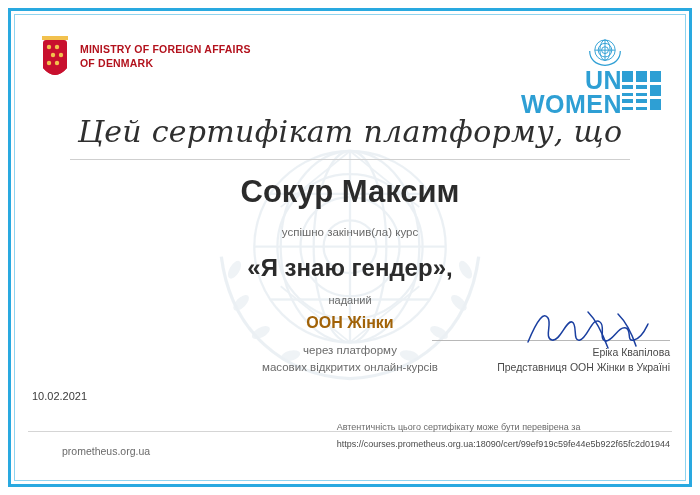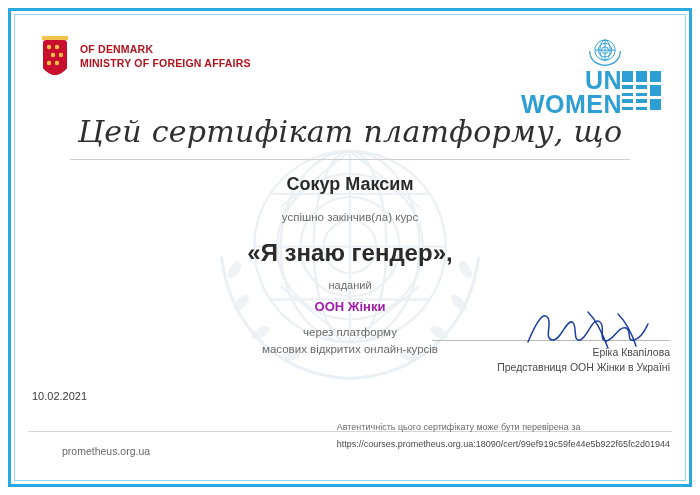--- a/index.html
+++ b/index.html
@@ -142,21 +142,21 @@
   }
 
   .divider {
     width: 560px;
     height: 1px;
     background: #cfcfcf;
     margin: 0 auto 14px auto;
   }
 
   .recipient {
-    font-size: 18px;
+    font-size: 31px;
     font-weight: bold;
     color: #2b2b2b;
     margin-bottom: 16px;
   }
 
   .sub-small {
     font-size: 11.5px;
     color: #6a6a6a;
     margin-bottom: 16px;
   }
@@ -168,23 +168,23 @@
     margin-bottom: 12px;
   }
 
   .given-label {
     font-size: 11px;
     color: #6a6a6a;
     margin-bottom: 8px;
   }
 
   .issuer {
-    font-size: 13px;
-    font-weight: bold;
-    color: #a21caf;
+    font-size: 16px;
+    font-weight: bold;
+    color: #a16207;
     margin-bottom: 10px;
   }
 
   .platform-line {
     font-size: 11.5px;
     color: #6a6a6a;
     line-height: 1.5;
   }
 
   .prometheus-logo {
@@ -331,22 +331,22 @@
             <circle cx="9" cy="11" r="2.2"></circle>
             <circle cx="17" cy="11" r="2.2"></circle>
             <circle cx="13" cy="19" r="2.2"></circle>
             <circle cx="21" cy="19" r="2.2"></circle>
             <circle cx="9" cy="27" r="2.2"></circle>
             <circle cx="17" cy="27" r="2.2"></circle>
           </g>
           <rect x="2" y="0" width="26" height="4" fill="#f2c14e"></rect>
         </svg>
         <div class="mfa-text">
+          <div>Ministry of Foreign Affairs</div>
           <div>of Denmark</div>
-          <div>Ministry of Foreign Affairs</div>
         </div>
       </div>
 
       <div class="un-block">
         <div class="un-left">
           <svg class="un-emblem-small" viewBox="0 0 40 40">
             <g fill="none" stroke="#2e9fd4" stroke-width="1.1">
               <circle cx="20" cy="19" r="12"></circle>
               <circle cx="20" cy="19" r="8"></circle>
               <circle cx="20" cy="19" r="4"></circle>

